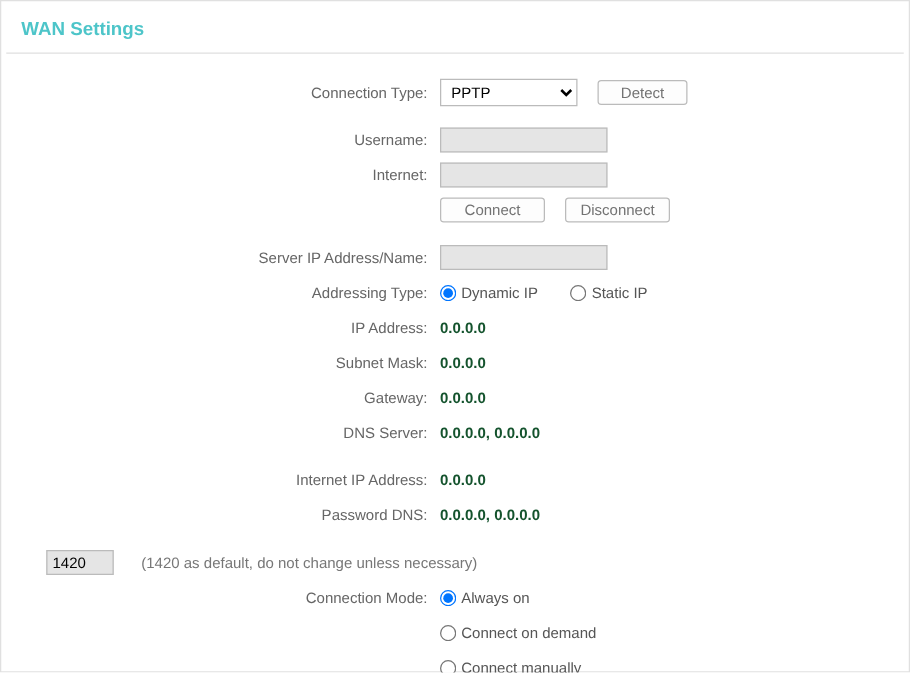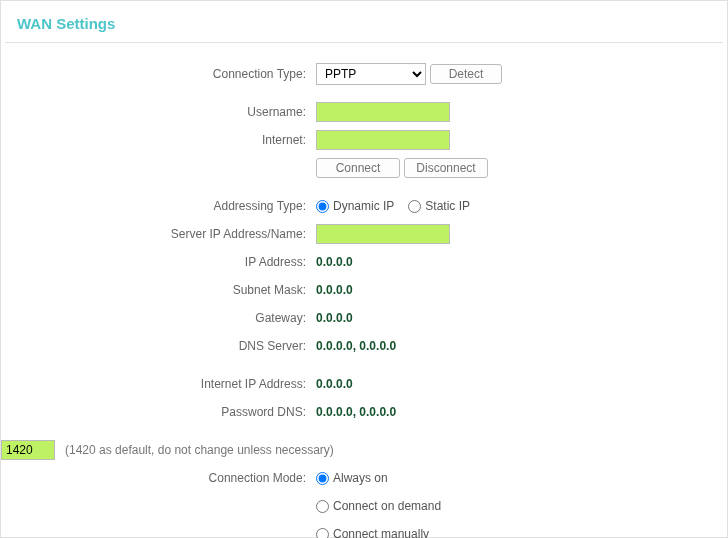--- a/index.html
+++ b/index.html
@@ -30,49 +30,50 @@
     margin: 0 4px;
   }
   .form-area {
     padding: 20px 0 10px 0;
   }
   .row {
     display: flex;
     align-items: center;
     margin-bottom: 6px;
     min-height: 22px;
+    margin-left: 36px;
   }
   .spacer { height: 10px; }
   .label-col {
     width: 315px;
     text-align: right;
     padding-right: 10px;
     color: #666;
   }
   .value-col {
     display: flex;
     align-items: center;
-    gap: 4px;
+    gap: 16px;
     color: #555;
   }
   .bold { font-weight: bold; color:#14532d; }
   select {
     width: 110px;
     height: 22px;
     font-size: 12px;
     border: 1px solid #bbb;
     background: #fff;
     padding: 0 4px;
   }
   input[type="text"], input[type="password"] {
     height: 20px;
     border: 1px solid #bbb;
     padding: 0 4px;
     font-size: 12px;
-    background:#bef264;
+    background:#e5e5e5;
   }
   .in-wide { width: 134px; }
   .in-mid  { width: 134px; }
   .in-mtu  { width: 54px; }
   .btn {
     display: inline-flex;
     align-items: center;
     justify-content: center;
     height: 20px;
     min-width: 72px;
@@ -138,41 +139,41 @@
       <div class="label-col"></div>
       <div class="value-col">
         <span class="btn btn-wide">Connect</span>
         <span class="btn btn-wide">Disconnect</span>
       </div>
     </div>
 
     <div class="spacer"></div>
 
     <div class="row">
+      <div class="label-col">Server IP Address/Name:</div>
+      <div class="value-col">
+        <input type="text" class="in-mid" value="" style="">
+      </div>
+    </div>
+
+    <div class="row">
       <div class="label-col">Addressing Type:</div>
       <div class="value-col">
         <label class="radio-wrap">
           <input type="radio" name="addr" checked="" style="">
           <span>Dynamic IP</span>
         </label>
         <label class="radio-wrap">
           <input type="radio" name="addr" style="">
           <span>Static IP</span>
         </label>
       </div>
     </div>
 
     <div class="row">
-      <div class="label-col">Server IP Address/Name:</div>
-      <div class="value-col">
-        <input type="text" class="in-mid" value="" style="">
-      </div>
-    </div>
-
-    <div class="row">
       <div class="label-col">IP Address:</div>
       <div class="value-col bold">0.0.0.0</div>
     </div>
 
     <div class="row">
       <div class="label-col">Subnet Mask:</div>
       <div class="value-col bold">0.0.0.0</div>
     </div>
 
     <div class="row">

